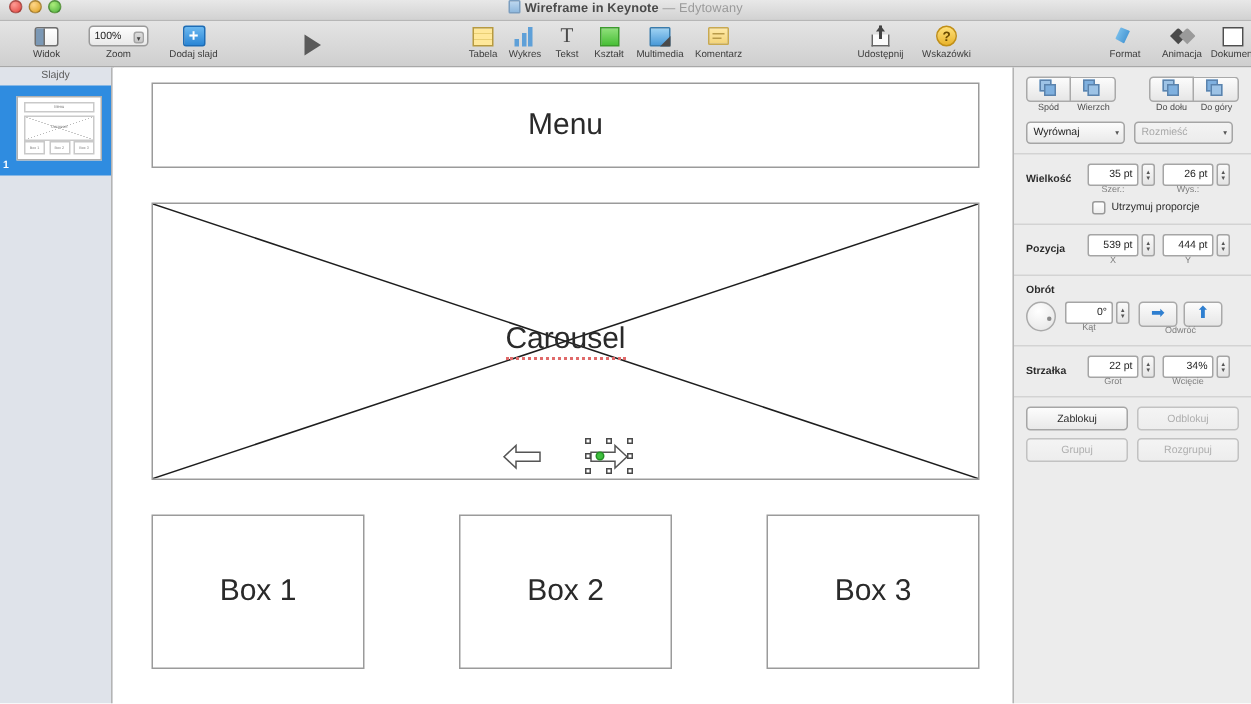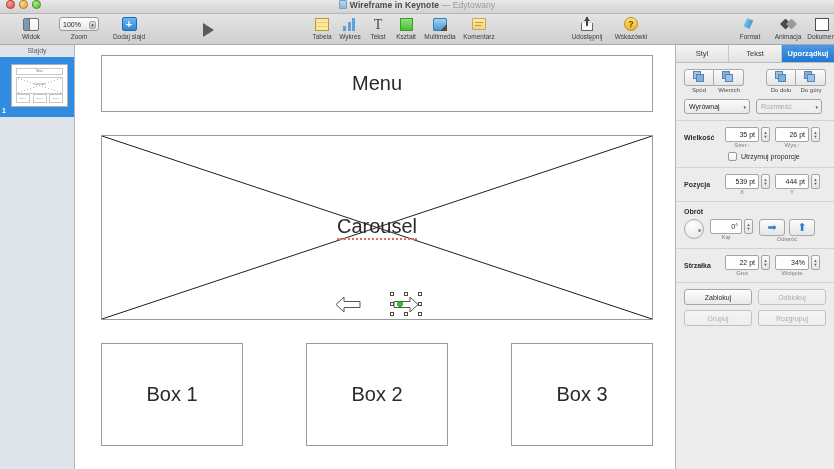--- a/index.html
+++ b/index.html
@@ -385,25 +385,20 @@
     </div>
     <div class="wf-box wf-b2">
       <div class="wf-label">Box 2</div>
     </div>
     <div class="wf-box wf-b3">
       <div class="wf-label">Box 3</div>
     </div>
   </div>
 
   <div class="inspector">
-    <div class="insp-tabs">
-      <div class="insp-tab">Styl</div>
-      <div class="insp-tab">Tekst</div>
-      <div class="insp-tab active">Uporządkuj</div>
-    </div>
 
     <div class="sect">
       <div class="row" style="justify-content:space-between">
         <div>
           <div class="seg">
             <div class="seg-btn">
               <div class="sqwrap">
                   <div class="sq"></div>
                   <div class="sq b2"></div>
                 </div>

